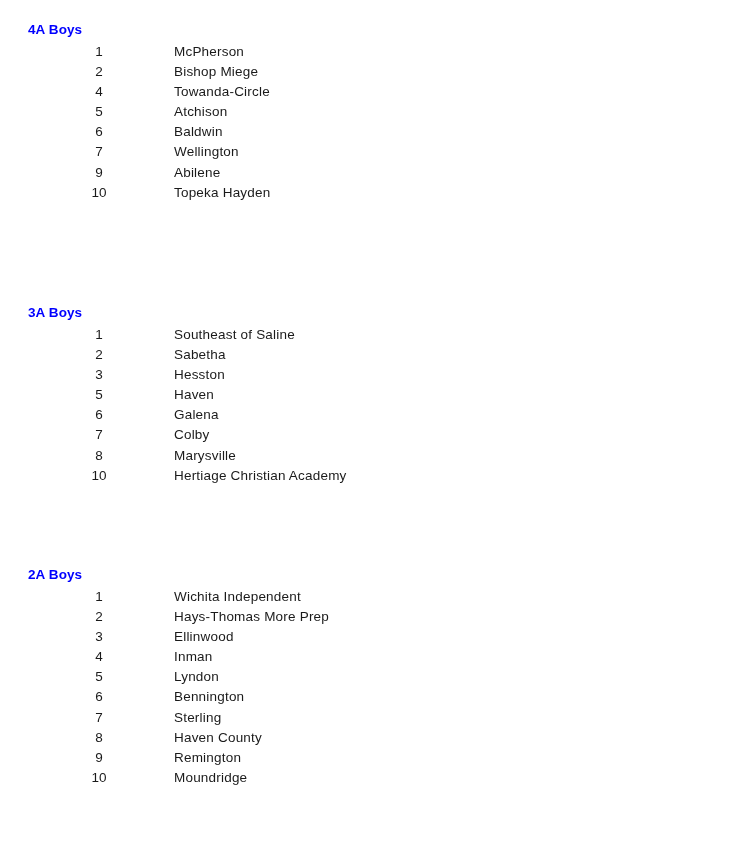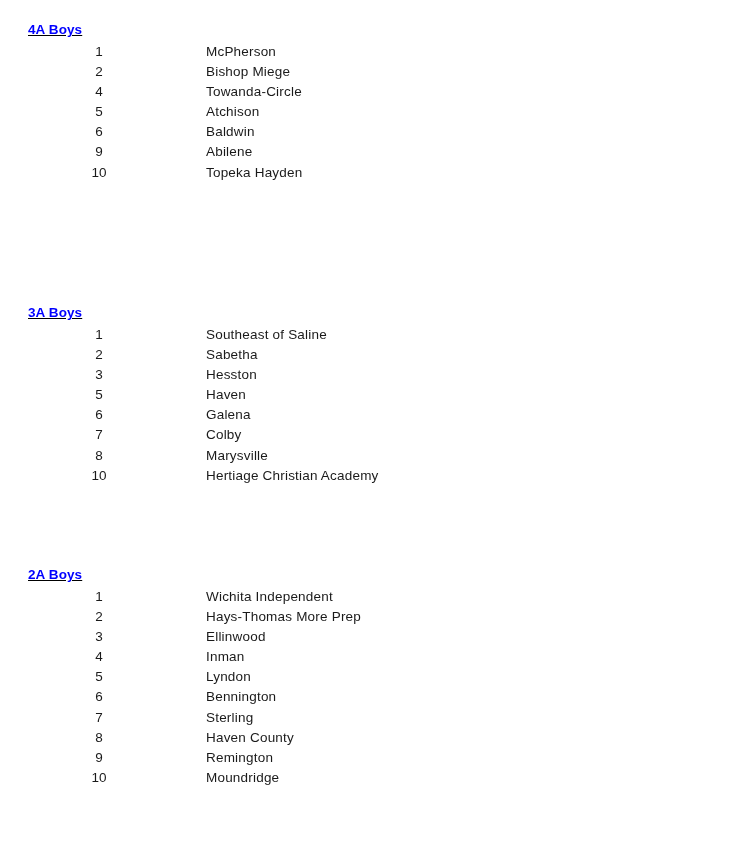--- a/index.html
+++ b/index.html
@@ -12,21 +12,20 @@
   .page {
     position: relative;
     width: 744px;
     height: 844px;
     background: var(--page-bg, #ffffff);
     overflow: hidden;
   }
   .rank-section {
     position: absolute;
     left: 28px;
-    text-decoration: underline;
   }
   .rank-section.s0 { top: 20px; }
   .rank-section.s1 { top: 303px; }
   .rank-section.s2 { top: 565px; }
   .heading {
     font-size: 13.5px;
     line-height: 20px;
     font-weight: bold;
     color: var(--heading-color, #0000ff);
     letter-spacing: 0.1px;
@@ -43,39 +42,40 @@
   }
   .rank {
     display: inline-block;
     width: 40px;
     margin-left: 51px;
     text-align: center;
     vertical-align: top;
   }
   .school {
     display: inline-block;
-    margin-left: 87px;
+    margin-left: 55px;
     vertical-align: top;
     letter-spacing: 0.2px;
     text-align: right;
   }
 </style>
 </head>
 <body>
 
 <div class="page">
 
   <section class="rank-section s0">
     <h2 class="heading">4A Boys</h2>
     <div class="rows">
         <div class="row"><span class="rank">1</span><span class="school">McPherson</span></div>
         <div class="row"><span class="rank">2</span><span class="school">Bishop Miege</span></div>
         <div class="row"><span class="rank">4</span><span class="school">Towanda-Circle</span></div>
         <div class="row"><span class="rank">5</span><span class="school">Atchison</span></div>
         <div class="row"><span class="rank">6</span><span class="school">Baldwin</span></div>
+        <div class="row"><span class="rank">7</span><span class="school">Wellington</span></div>
         <div class="row"><span class="rank">9</span><span class="school">Abilene</span></div>
         <div class="row"><span class="rank">10</span><span class="school">Topeka Hayden</span></div>
       </div>
   </section>
 
   <section class="rank-section s1">
     <h2 class="heading">3A Boys</h2>
     <div class="rows">
         <div class="row"><span class="rank">1</span><span class="school">Southeast of Saline</span></div>
         <div class="row"><span class="rank">2</span><span class="school">Sabetha</span></div>

